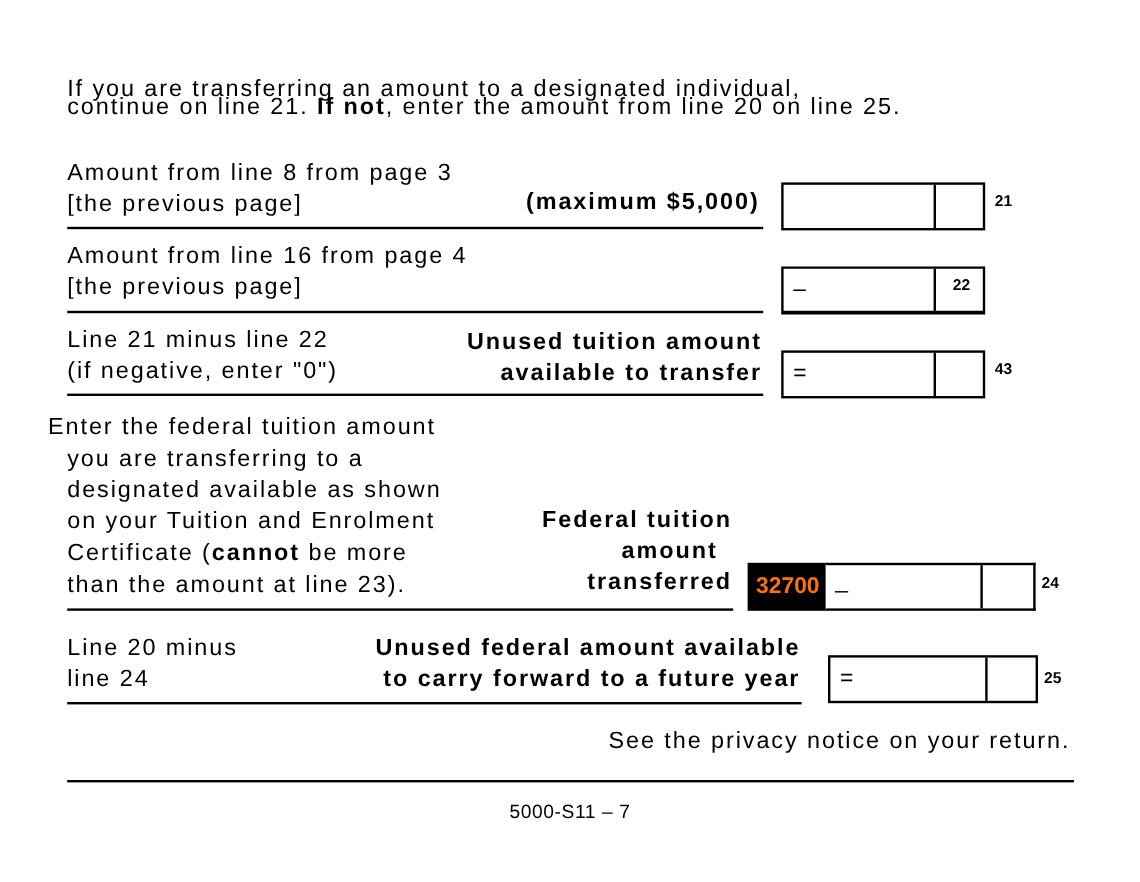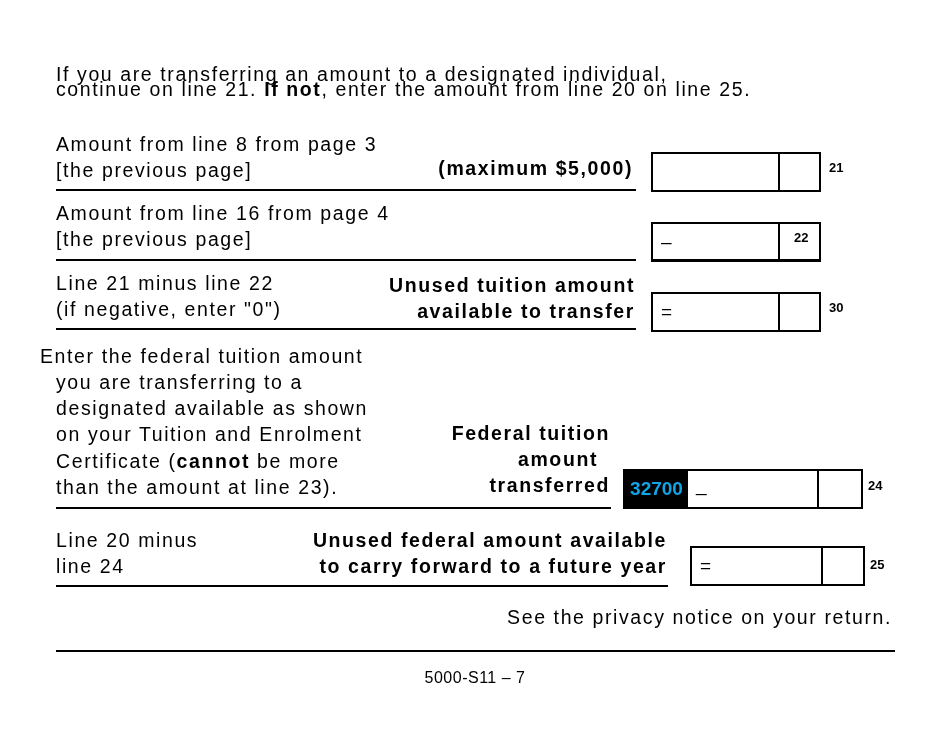--- a/index.html
+++ b/index.html
@@ -6,21 +6,21 @@
   body { width: 950px; height: 735px; position: relative; overflow: hidden;
          font-family: "Liberation Sans", sans-serif; color: #000; }
   .t { position: absolute; font-size: 19.5px; letter-spacing: 1.6px; line-height: 26px; white-space: nowrap; }
   .b { font-weight: bold; }
   .r { text-align: right; }
   .hr { position: absolute; height: 2px; background: #000; }
   .box { position: absolute; border: 2px solid #000; box-sizing: border-box; background: #fff; }
   .box .div { position: absolute; top: 0; bottom: 0; width: 2px; background: #000; }
   .box .sym { position: absolute; left: 8px; top: 50%; transform: translateY(-50%); font-size: 19px; }
   .ln { position: absolute; font-size: 13px; font-weight: bold; }
-  .code { position: absolute; background: #000; color: #0ea5e9; font-weight: bold; font-size: 19px;
+  .code { position: absolute; background: #000; color: #f97316; font-weight: bold; font-size: 19px;
           text-align: center; line-height: 40px; }
   .footer { position: absolute; font-size: 16px; letter-spacing: 0.5px; width: 950px; text-align: center; left: 0; }
 </style>
 </head>
 <body>
 
 <div class="t" style="left:56px;top:61px;">If you are transferring an amount to a designated individual,</div>
 <div class="t" style="left:56px;top:76px;"><span>continue on line 21. </span><span class="b">If not</span><span>, enter the amount from line 20 on line 25.</span></div>
 
 <div class="t" style="left:56px;top:131px;">Amount from line 8 from page 3</div>
@@ -43,21 +43,21 @@
 
 <div class="t" style="left:56px;top:270px;">Line 21 minus line 22</div>
 <div class="t" style="left:56px;top:296px;">(if negative, enter "0")</div>
 <div class="t b r" style="right:315px;top:272px;">Unused tuition amount</div>
 <div class="t b r" style="right:315px;top:298px;">available to transfer</div>
 <div class="hr" style="left:56px;top:328px;width:580px;"></div>
 <div class="box" style="left:651px;top:292px;width:170px;height:40px;">
   <span class="sym">=</span>
   <div class="div" style="left:125px;"></div>
 </div>
-<div class="ln" style="left:829px;top:300px;">30</div>
+<div class="ln" style="left:829px;top:300px;">43</div>
 
 <div class="t" style="left:40px;top:343px;">Enter the federal tuition amount</div>
 <div class="t" style="left:56px;top:369px;">you are transferring to a</div>
 <div class="t" style="left:56px;top:395px;">designated available as shown</div>
 <div class="t" style="left:56px;top:421px;">on your Tuition and Enrolment</div>
 <div class="t" style="left:56px;top:448px;"><span>Certificate (</span><span class="b">cannot</span><span> be more</span></div>
 <div class="t" style="left:56px;top:474px;">than the amount at line 23).</div>
 <div class="t b r" style="right:340px;top:420px;">Federal tuition</div>
 <div class="t b r" style="right:352px;top:446px;">amount</div>
 <div class="t b r" style="right:340px;top:472px;">transferred</div>

